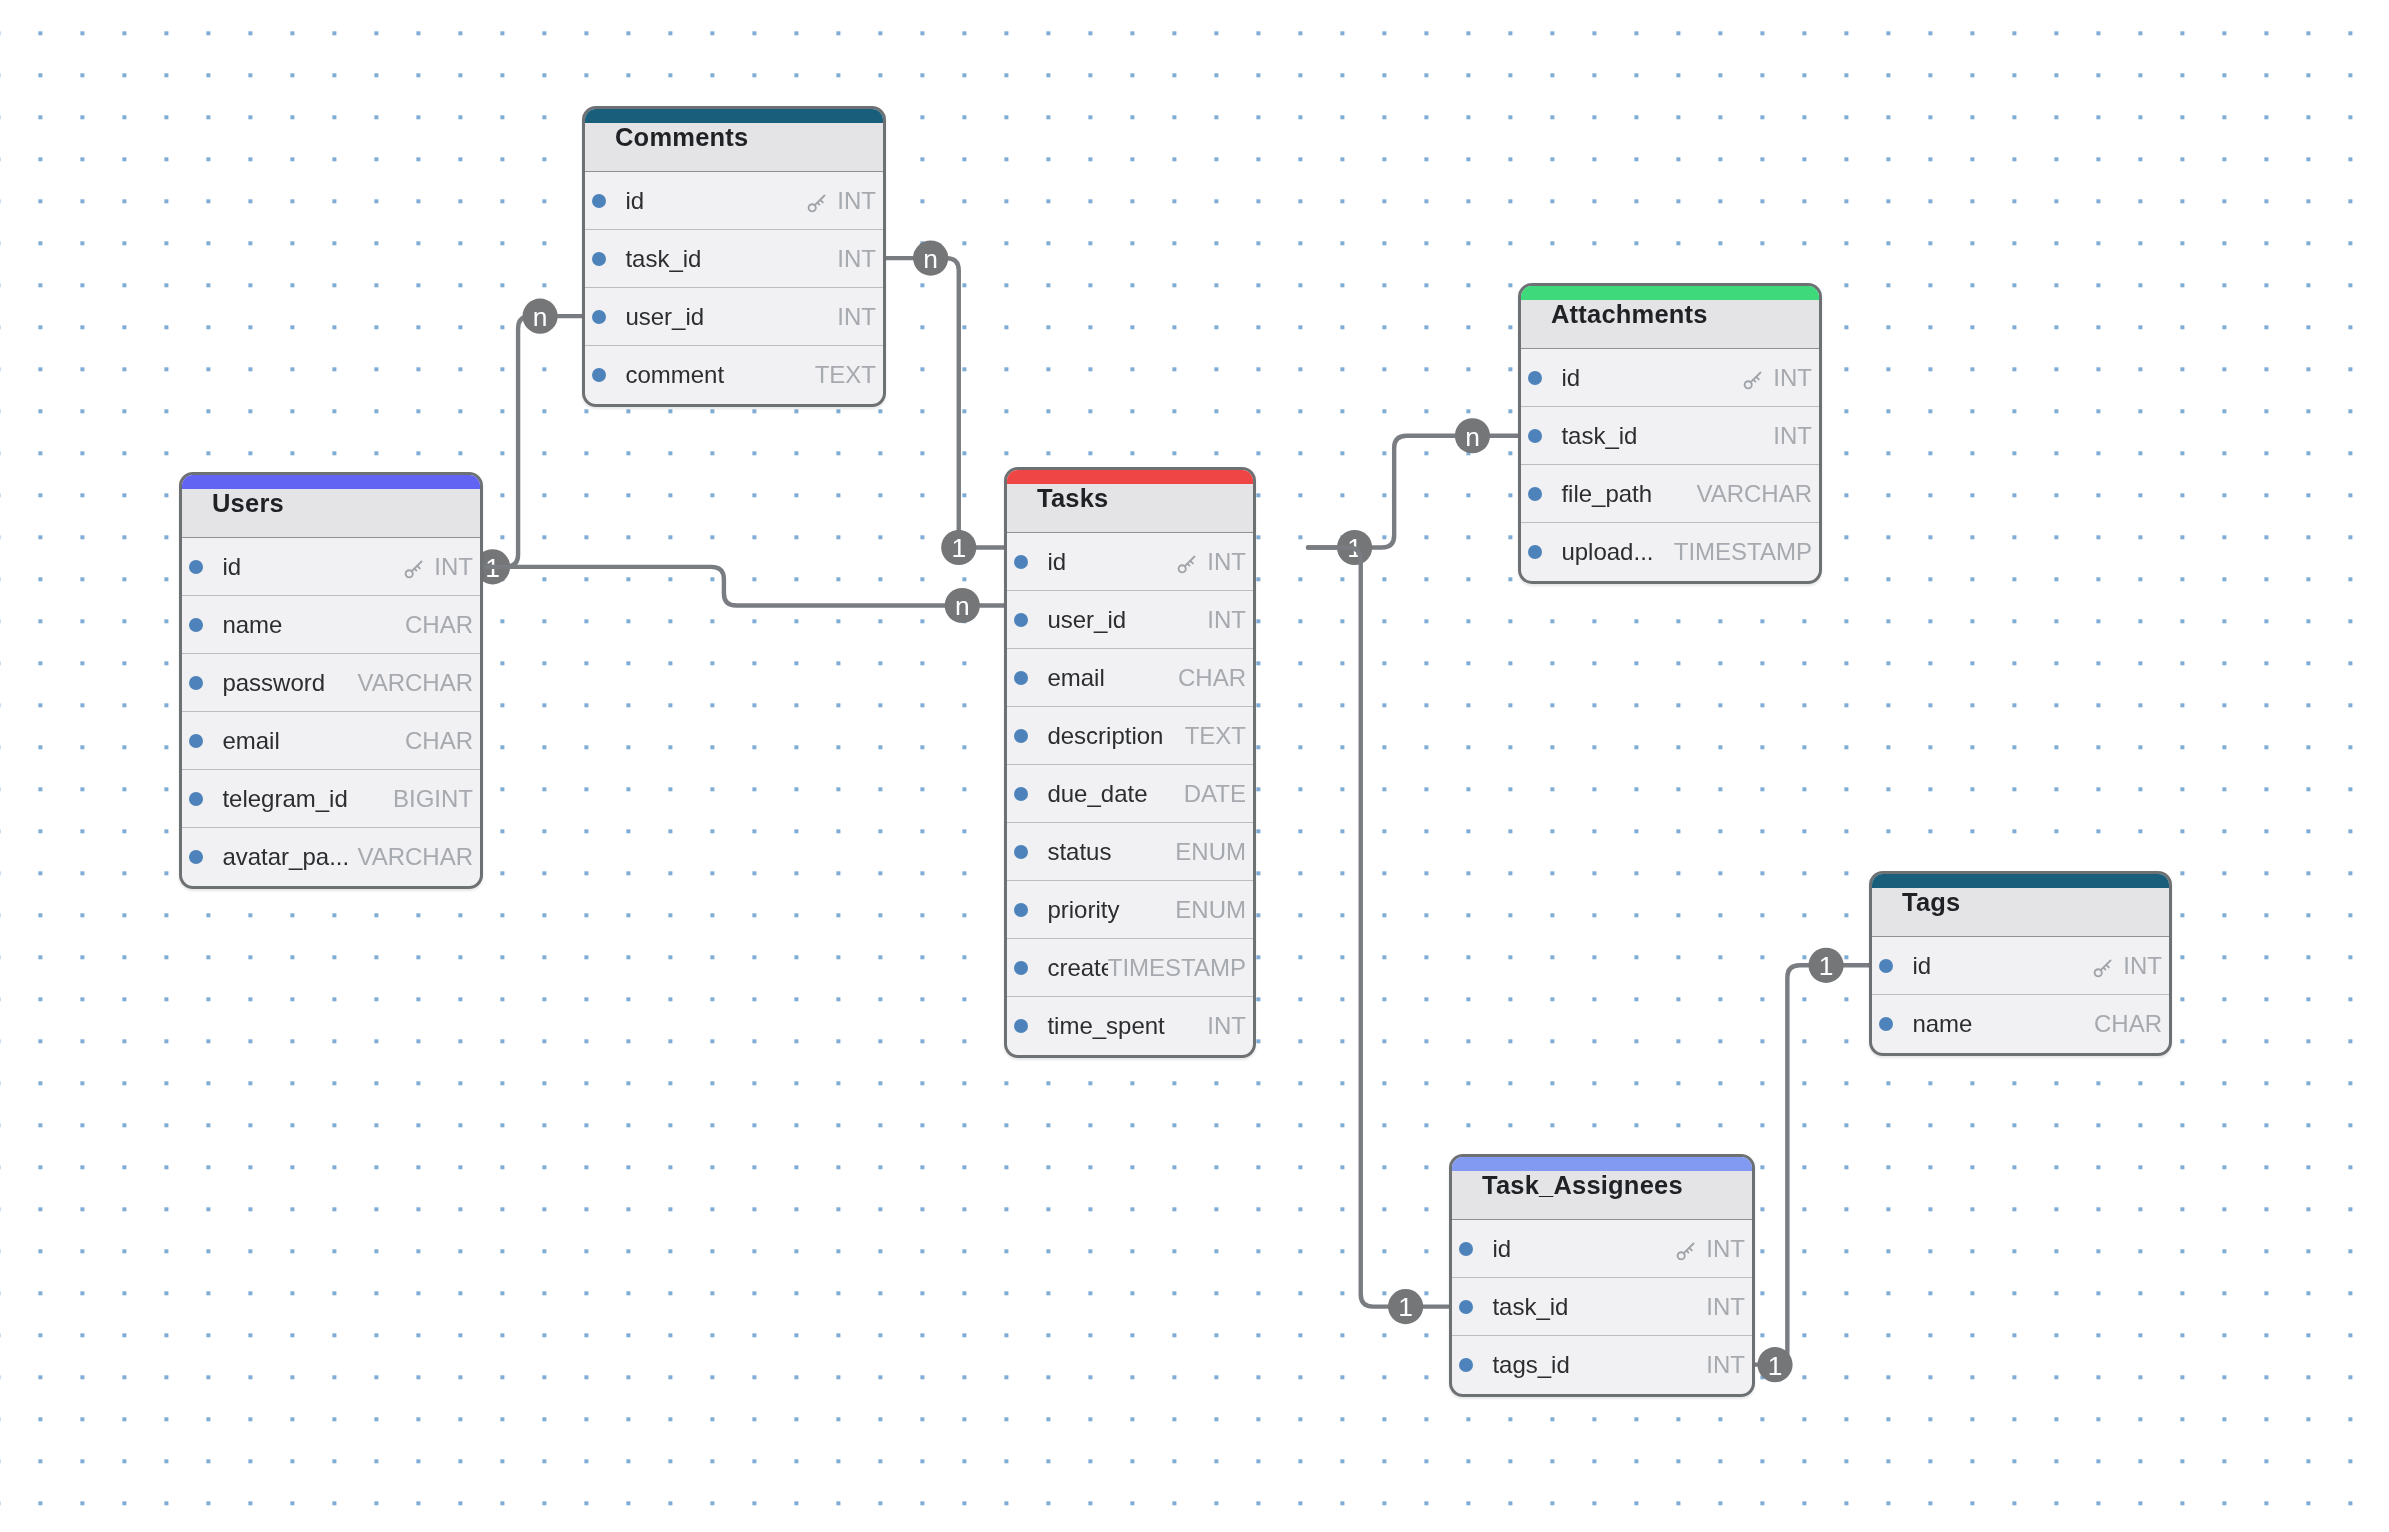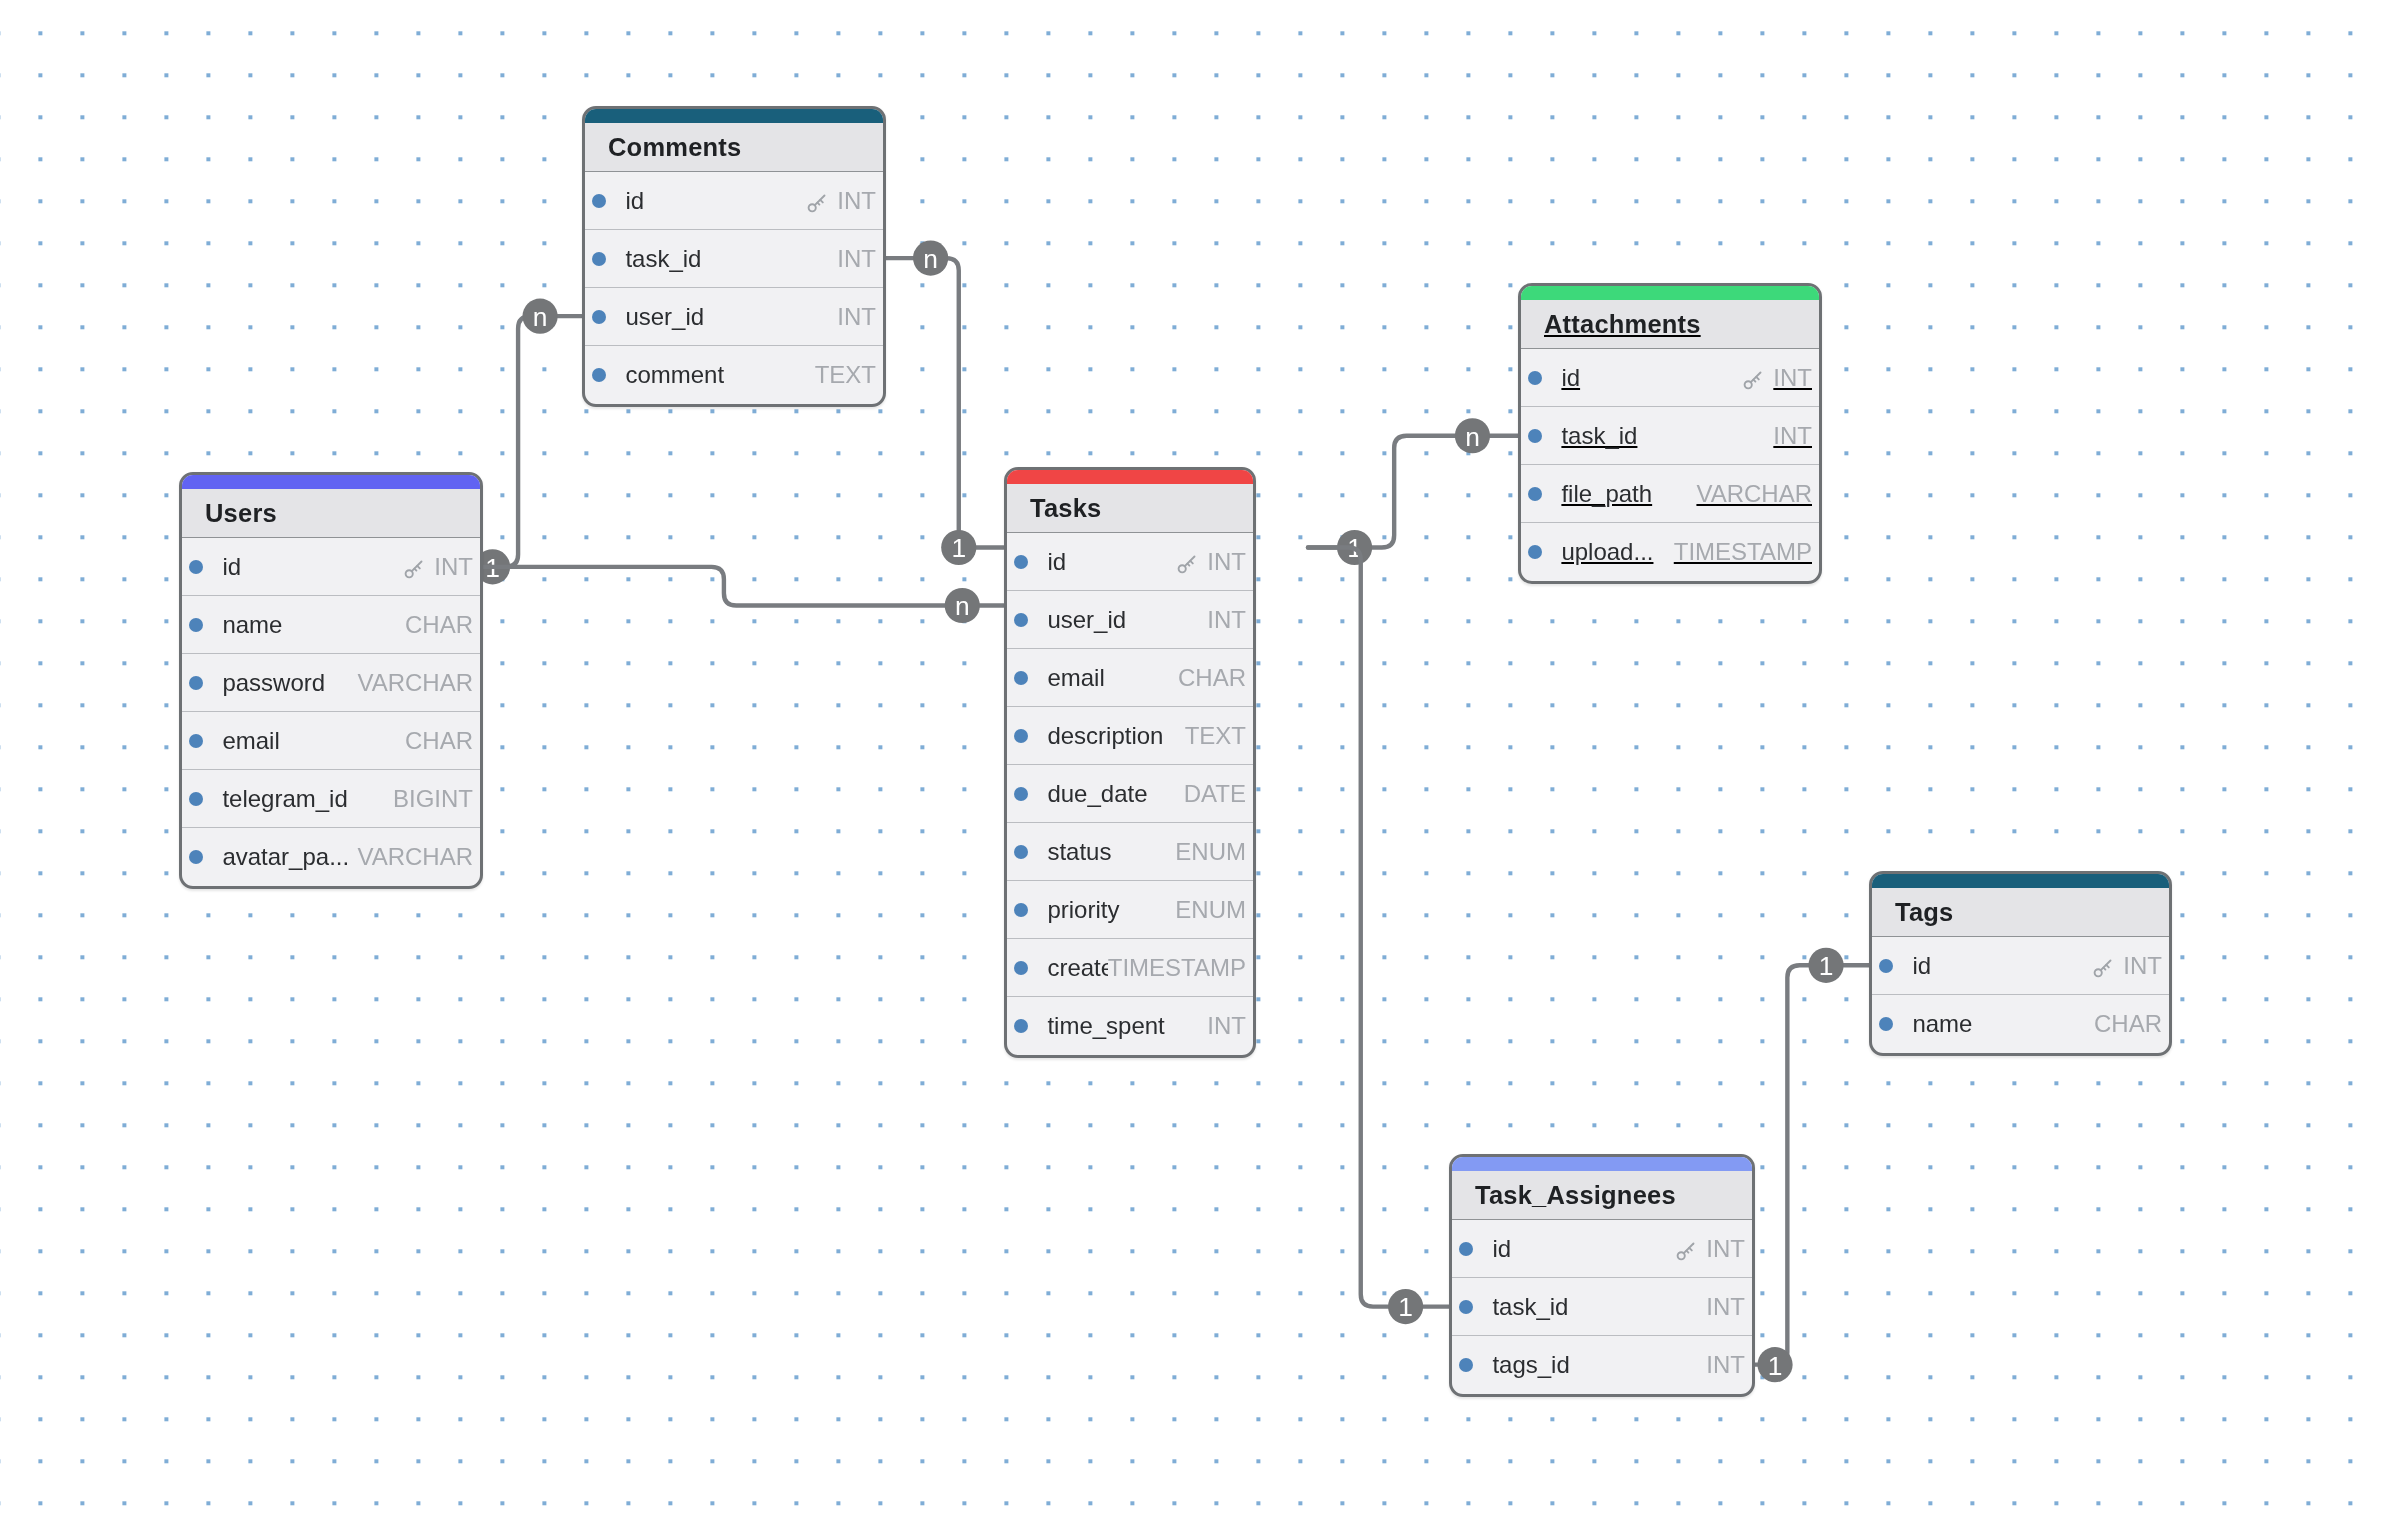--- a/index.html
+++ b/index.html
@@ -22,21 +22,21 @@
     font-family:"Liberation Sans","DejaVu Sans",sans-serif;
   }
   .table{
     position:absolute;box-sizing:border-box;
     background:#f1f1f3;border:3.5px solid #6e7174;border-radius:14px;
     overflow:hidden;box-shadow:0 1.8px 2.6px rgba(0,0,0,.10);
   }
   .accent{height:14px;}
   .title{
     height:48px;background:#e4e4e7;border-bottom:1.8px solid #8f9295;
-    display:flex;align-items:center;padding:0 23px;
+    display:flex;align-items:flex-start;padding:0 30px;
     font-size:25.5px;font-weight:700;color:#1f2124;letter-spacing:0.2px;
   }
   .row{
     box-sizing:border-box;height:58px;display:flex;align-items:center;
     padding:0 7px;border-bottom:1.8px solid #bbbdc1;
     font-size:24px;color:#2b2d30;
   }
   .row:last-child{border-bottom:none;}
   .dot{width:14px;height:14px;border-radius:50%;background:#4d83ba;margin-right:19.4px;flex:none;}
   .fname{flex:1;white-space:nowrap;overflow:hidden;}
@@ -264,21 +264,21 @@
           </span>
         </div>
         <div class="row">
           <span class="dot" style="background: rgb(77, 131, 186);"></span>
           <span class="fname">time_spent</span>
           <span class="ftype">
             <span>INT</span>
           </span>
         </div>
       </div>
-      <div class="table" style="left: 1518px; top: 283px; width: 304px; text-decoration: underline;">
+      <div class="table" style="left: 1518px; top: 283px; width: 304px;">
         <div class="accent" style="background: rgb(61, 217, 122);"></div>
         <div class="title">
           <span>Attachments</span>
         </div>
         <div class="row">
           <span class="dot" style="background: rgb(77, 131, 186);"></span>
           <span class="fname">id</span>
           <span class="ftype">
             <span class="keyicon">
               <svg width="24" height="24" viewBox="0 0 24 24" fill="none" stroke="currentColor" stroke-width="1.9" stroke-linecap="round" stroke-linejoin="round">

